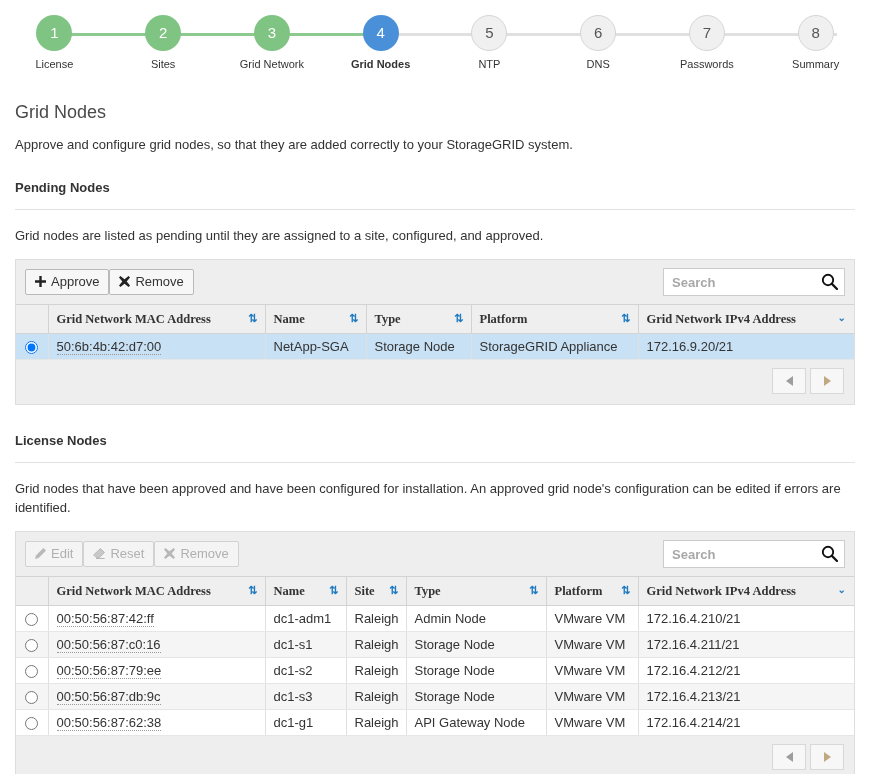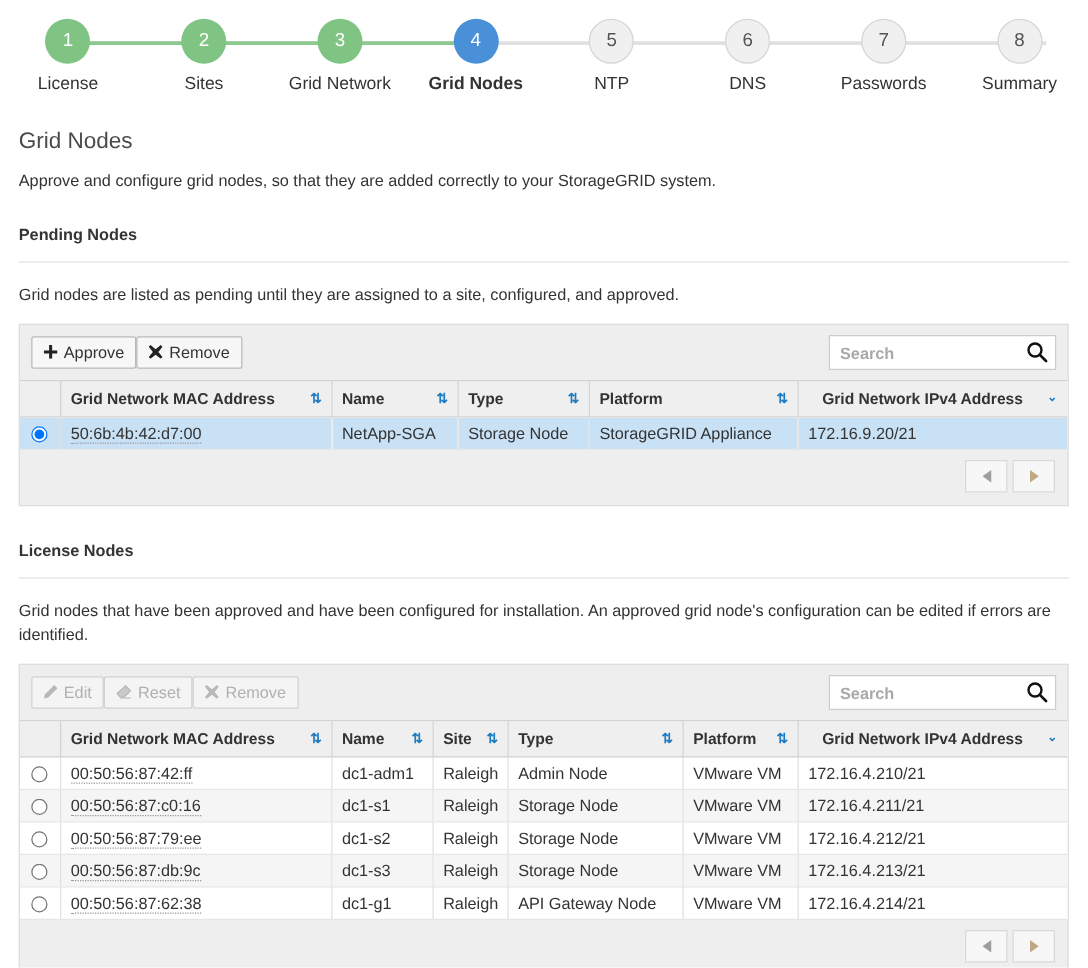--- a/index.html
+++ b/index.html
@@ -68,21 +68,21 @@
     background: #4a90d9;
   }
   .step.todo .step-circle {
     background: #f0f0f0;
     border: 1px solid #d5d5d5;
     color: #555555;
     line-height: 34px;
   }
   .step-label {
     margin-top: 7px;
-    font-size: 14px;
+    font-size: 11px;
     color: #333333;
     white-space: nowrap;
   }
   .step.current .step-label {
     font-weight: bold;
   }
 
   
   .content {
     padding: 0 15px;
@@ -194,29 +194,30 @@
     border-top: 1px solid #d3d3d3;
     border-bottom: 1px solid #d3d3d3;
     border-right: 1px solid #d3d3d3;
     font-size: 12.5px;
     font-weight: bold;
     color: #333333;
     text-align: left;
     padding: 6px 8px;
     height: 16px;
     white-space: nowrap;
+    font-family: Liberation Serif, serif;
   }
   table.grid th.radio-col,
   table.grid td.radio-col {
     width: 32px;
     text-align: center;
     padding-left: 0;
     padding-right: 0;
   }
-  table.grid th:last-child { border-right: none; text-align: center; }
+  table.grid th:last-child { border-right: none; }
   table.grid td {
     border-bottom: 1px solid #e6e6e6;
     border-right: 1px solid #e0e0e0;
     padding: 5px 8px;
     font-size: 13px;
     color: #333333;
     white-space: nowrap;
     overflow: hidden;
     margin-left: 20px;
   }

